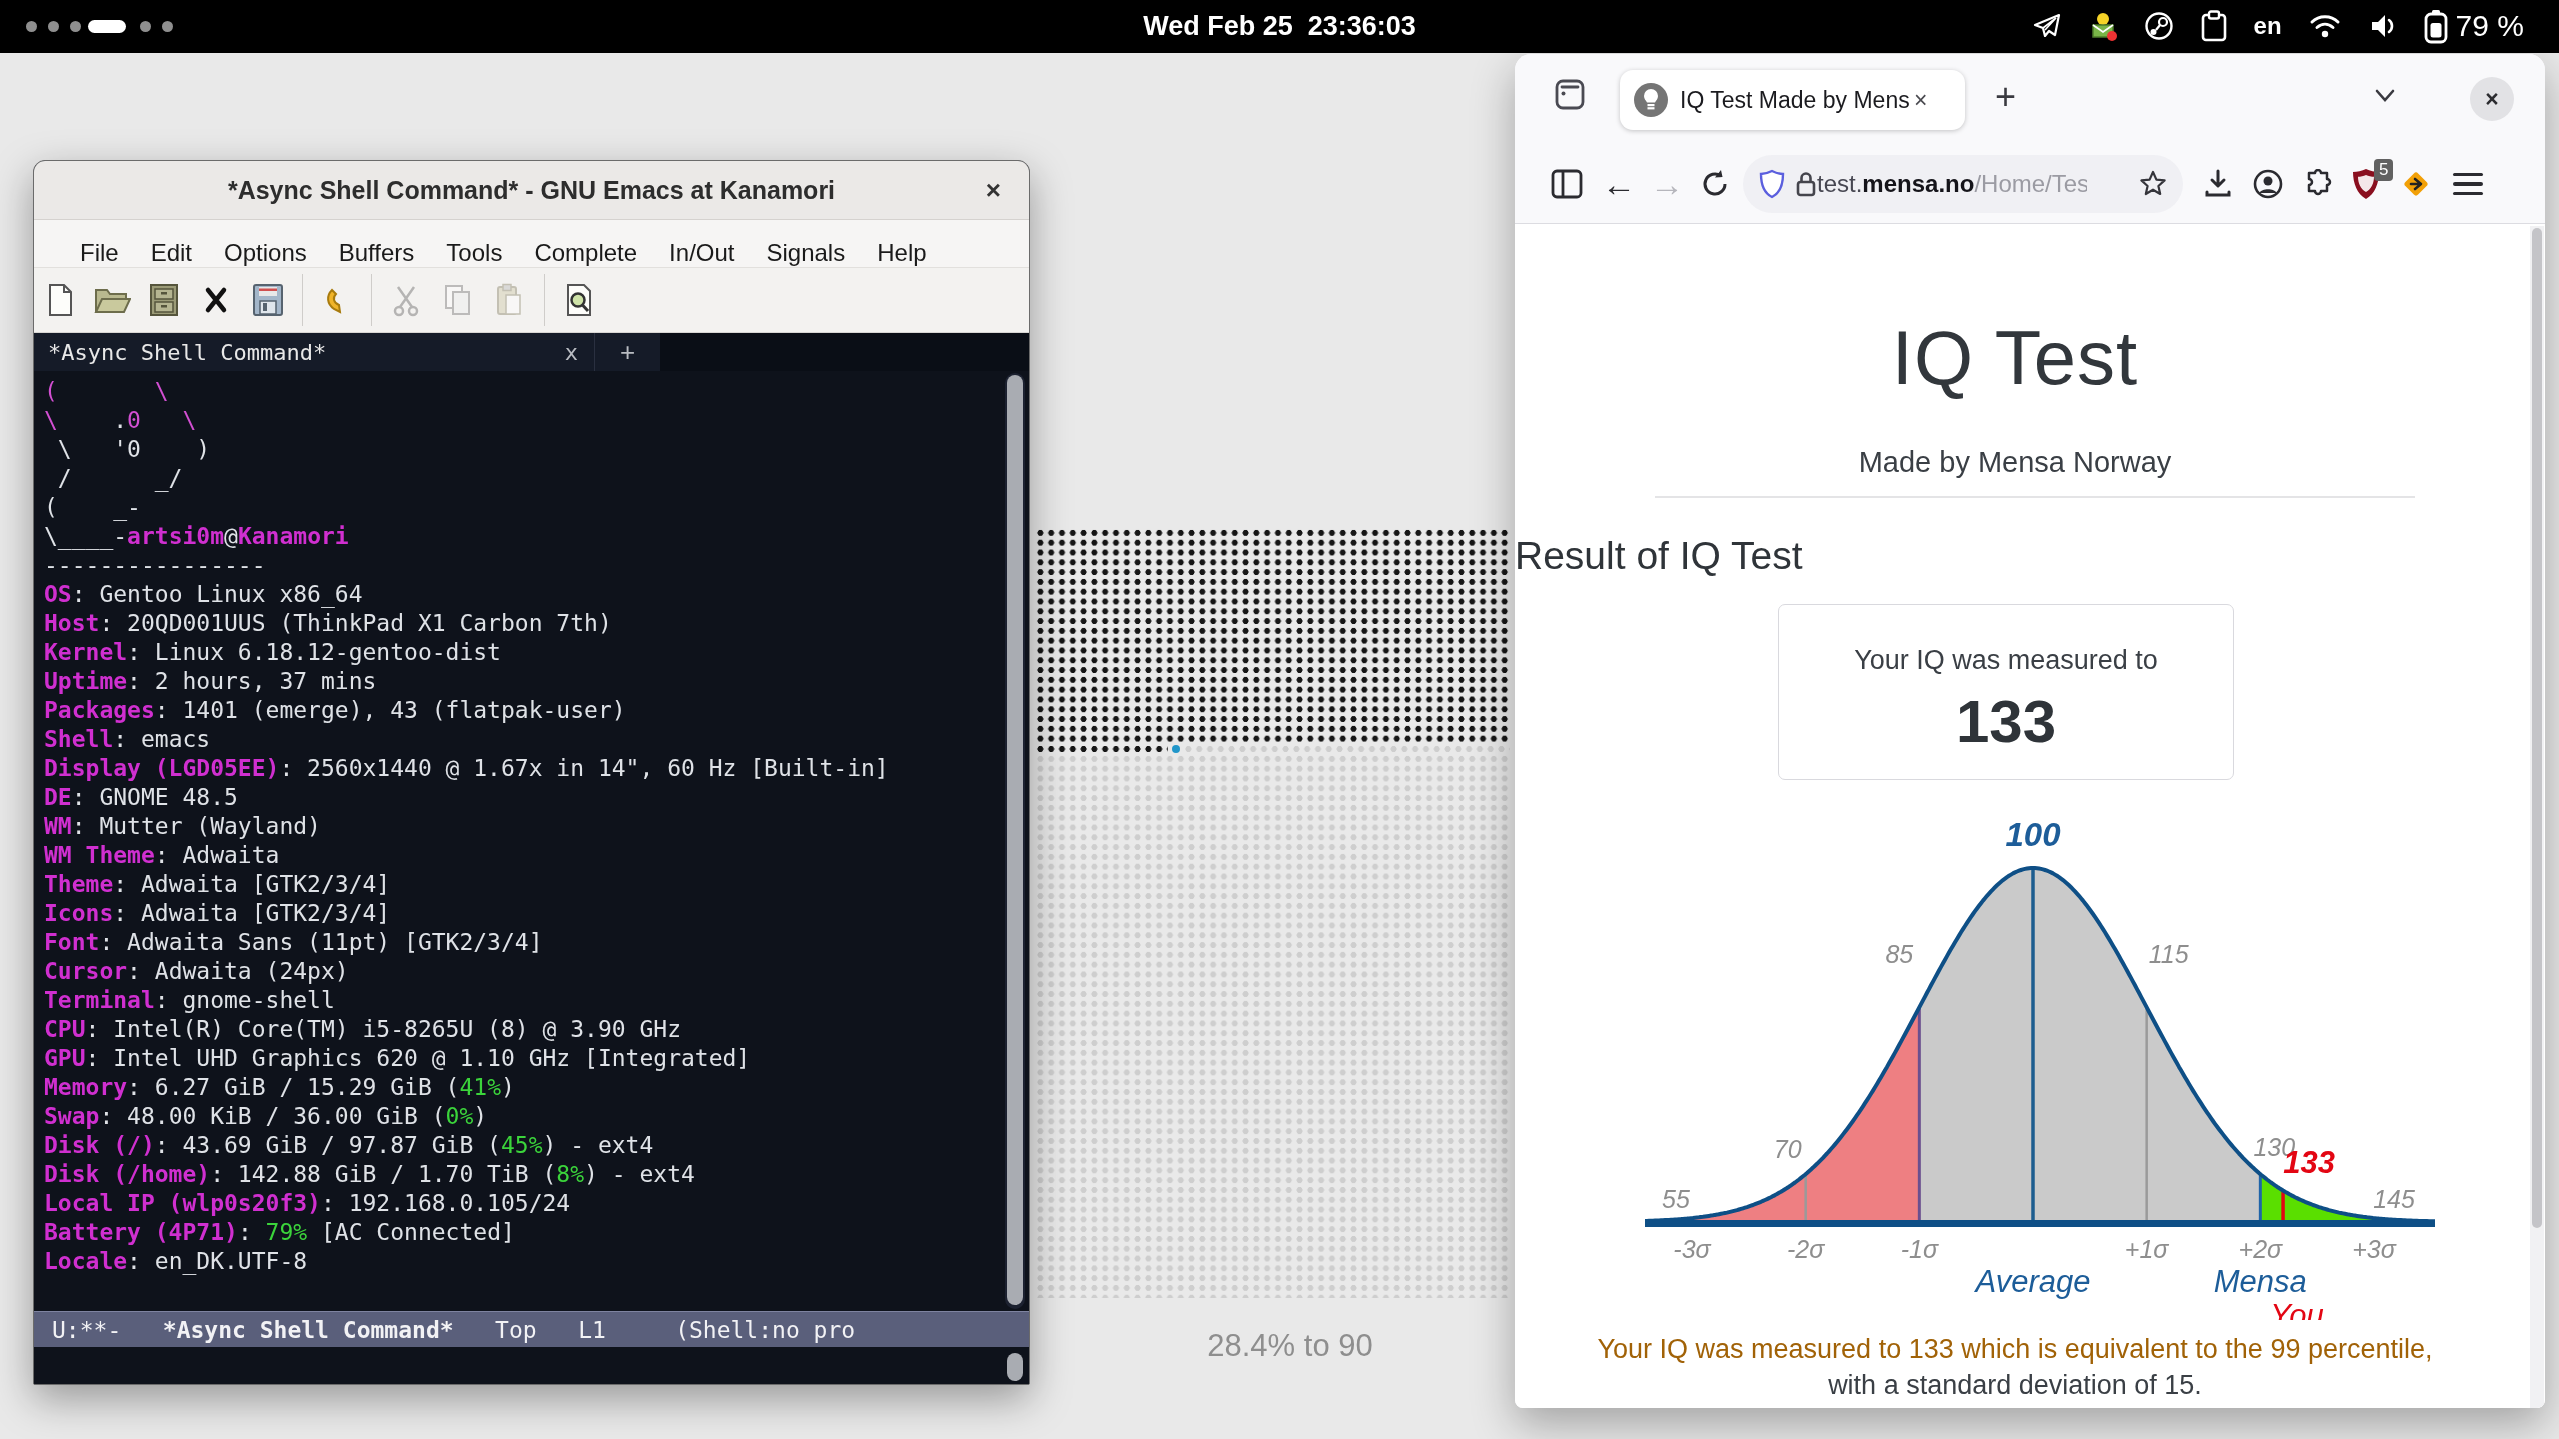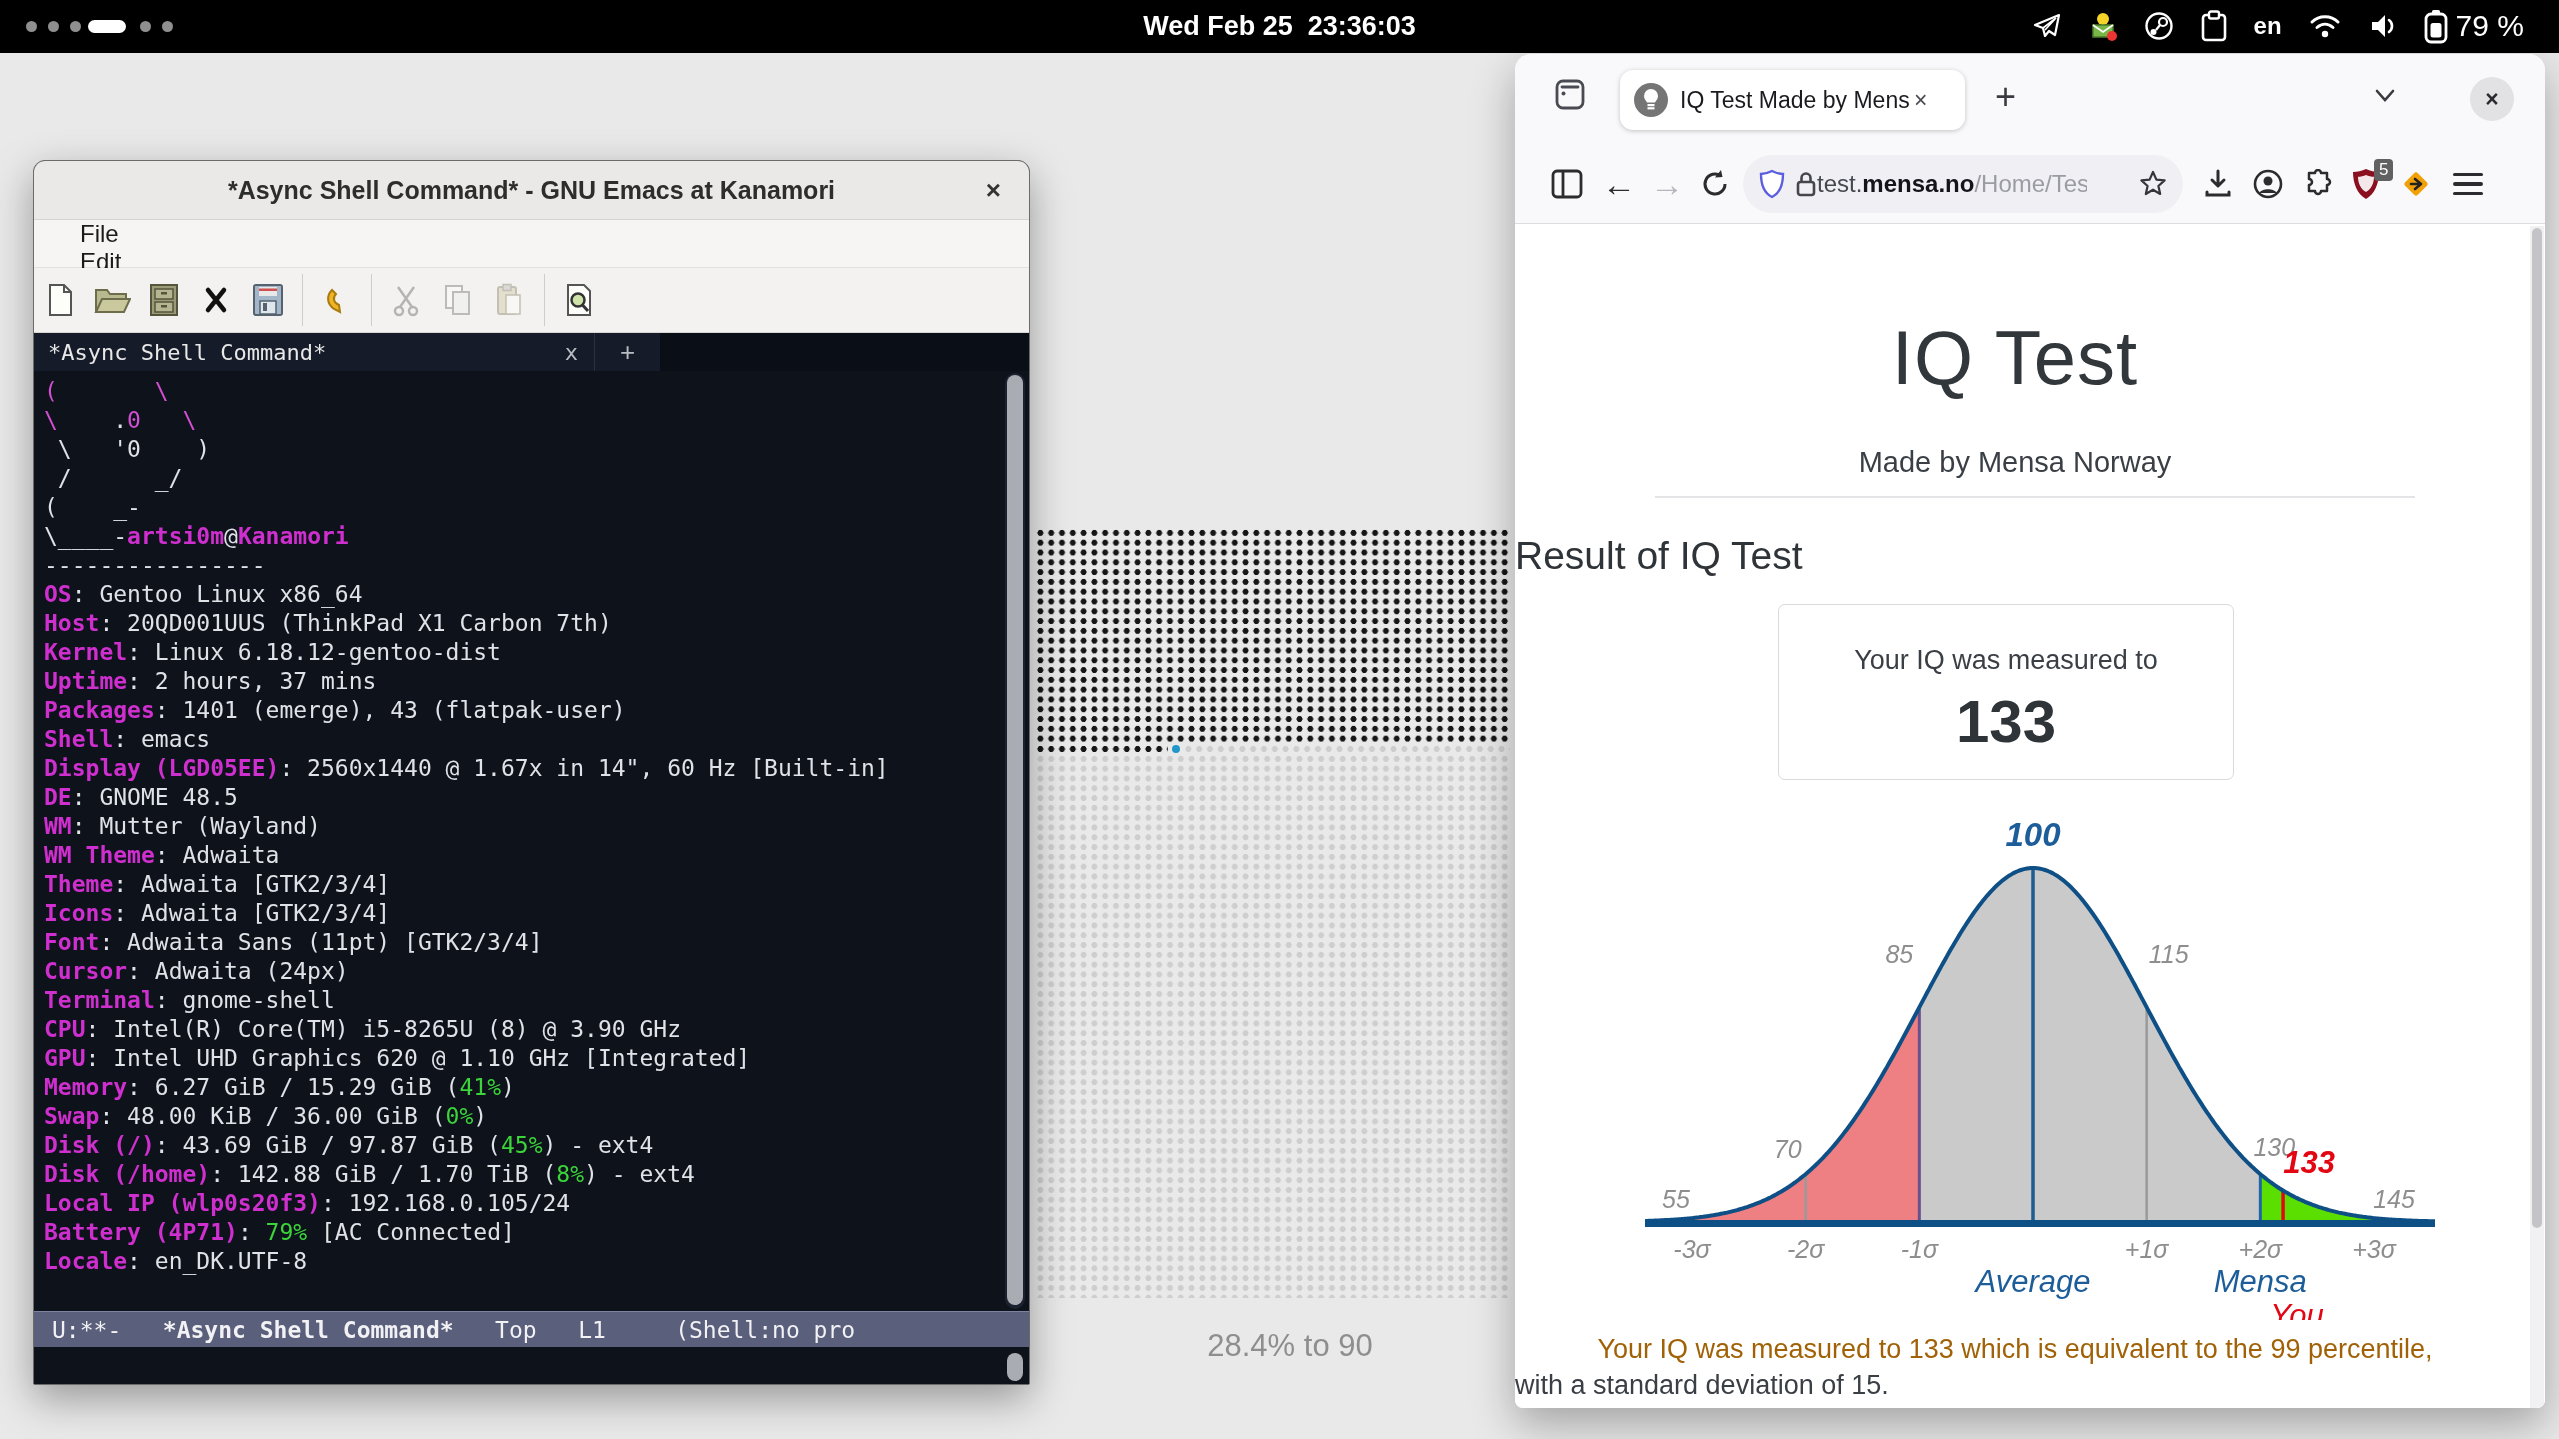--- a/index.html
+++ b/index.html
@@ -36,21 +36,21 @@
   
   #emacs { position:absolute; left:33px; top:160px; width:997px; height:1225px; z-index:2;
            border:1px solid #6b6b6b; border-radius:12px 12px 2px 2px;
            box-shadow:0 14px 40px rgba(0,0,0,.35); overflow:hidden; background:#0e121b; }
   #emacs-titlebar { position:absolute; left:0; top:0; right:0; height:59px; background:#ebe9e7;
            border-bottom:1px solid #d5d2cf; }
   #emacs-title { position:absolute; left:0; right:0; top:0; height:59px; line-height:59px; text-align:center;
            font-weight:bold; font-size:25px; color:#2d2d2d; }
   #emacs-close { position:absolute; right:28px; top:14px; font-size:26px; color:#333; font-weight:bold; cursor:default; }
   #emacs-menubar { position:absolute; left:0; top:59px; right:0; height:48px; background:#f6f5f4;
-           border-bottom:1px solid #e2e0dd; display:flex; align-items:flex-start; padding-left:30px;flex-direction:column; }
+           border-bottom:1px solid #e2e0dd; display:flex; align-items:flex-end; padding-left:30px; }
   .menu-item { font-size:24px; color:#1a1a1a; padding:0 16px; }
   #emacs-toolbar { position:absolute; left:0; top:107px; right:0; height:65px; background:#f3f2f0;
            border-bottom:1px solid #d8d6d3; display:flex; align-items:center; }
   .tb-btn { width:52px; height:52px; display:flex; align-items:center; justify-content:center; }
   .tb-sep { width:1px; height:52px; background:#cfcdca; margin:0 8px; }
   #emacs-tabbar { position:absolute; left:0; top:172px; right:0; height:38px; background:#0a0e16; display:flex; }
   #emacs-tab { width:560px; background:#151b28; display:flex; align-items:center; padding-left:14px;
            font-family:"DejaVu Sans Mono",monospace; font-size:22px; color:#e8e8e8; }
   #emacs-tab-close { margin-left:auto; margin-right:16px; color:#b9bcc2; font-size:22px; }
   #emacs-tab-new { width:66px; background:#151b28; border-left:1px solid #2a3040; color:#b9bcc2;
@@ -111,21 +111,21 @@
          color:#32373c; letter-spacing:1px; }
   #iq-subtitle { position:absolute; left:0; width:1000px; top:222px; text-align:center; font-size:29px; color:#3a3f45; }
   #divider { position:absolute; left:140px; width:760px; top:272px; border-top:2px solid #e4e4e6; }
   #result-heading { position:absolute; left:0; width:1000px; top:310px; font-size:39px; color:#2f3439; }
   #result-card { position:absolute; left:263px; top:380px; width:456px; height:176px; background:#fff;
          border:1px solid #d9d9de; border-radius:7px; }
   #card-label { position:absolute; left:0; right:0; top:40px; text-align:center; font-size:27px; color:#3a3f45; }
   #card-value { position:absolute; left:0; right:0; top:82px; text-align:center; font-size:60px; font-weight:bold; color:#2f3439; }
   #bell-wrap { position:absolute; left:130px; top:586px; width:790px; height:510px; }
   #footer-l1 { position:absolute; left:0; width:1000px; top:1110px; text-align:center; font-size:27px; color:#a16207; }
-  #footer-l2 { position:absolute; left:0; width:1000px; top:1146px; font-size:27px; color:#3a3f45; }
+  #footer-l2 { position:absolute; left:0; width:1000px; top:1146px; text-align:center; font-size:27px; color:#3a3f45; }
 
   svg { display:block; }
 </style>
 </head>
 <body>
 
 <div id="screen">
 
   <div class="dots dots-black"></div>
   <div class="dots-row">

